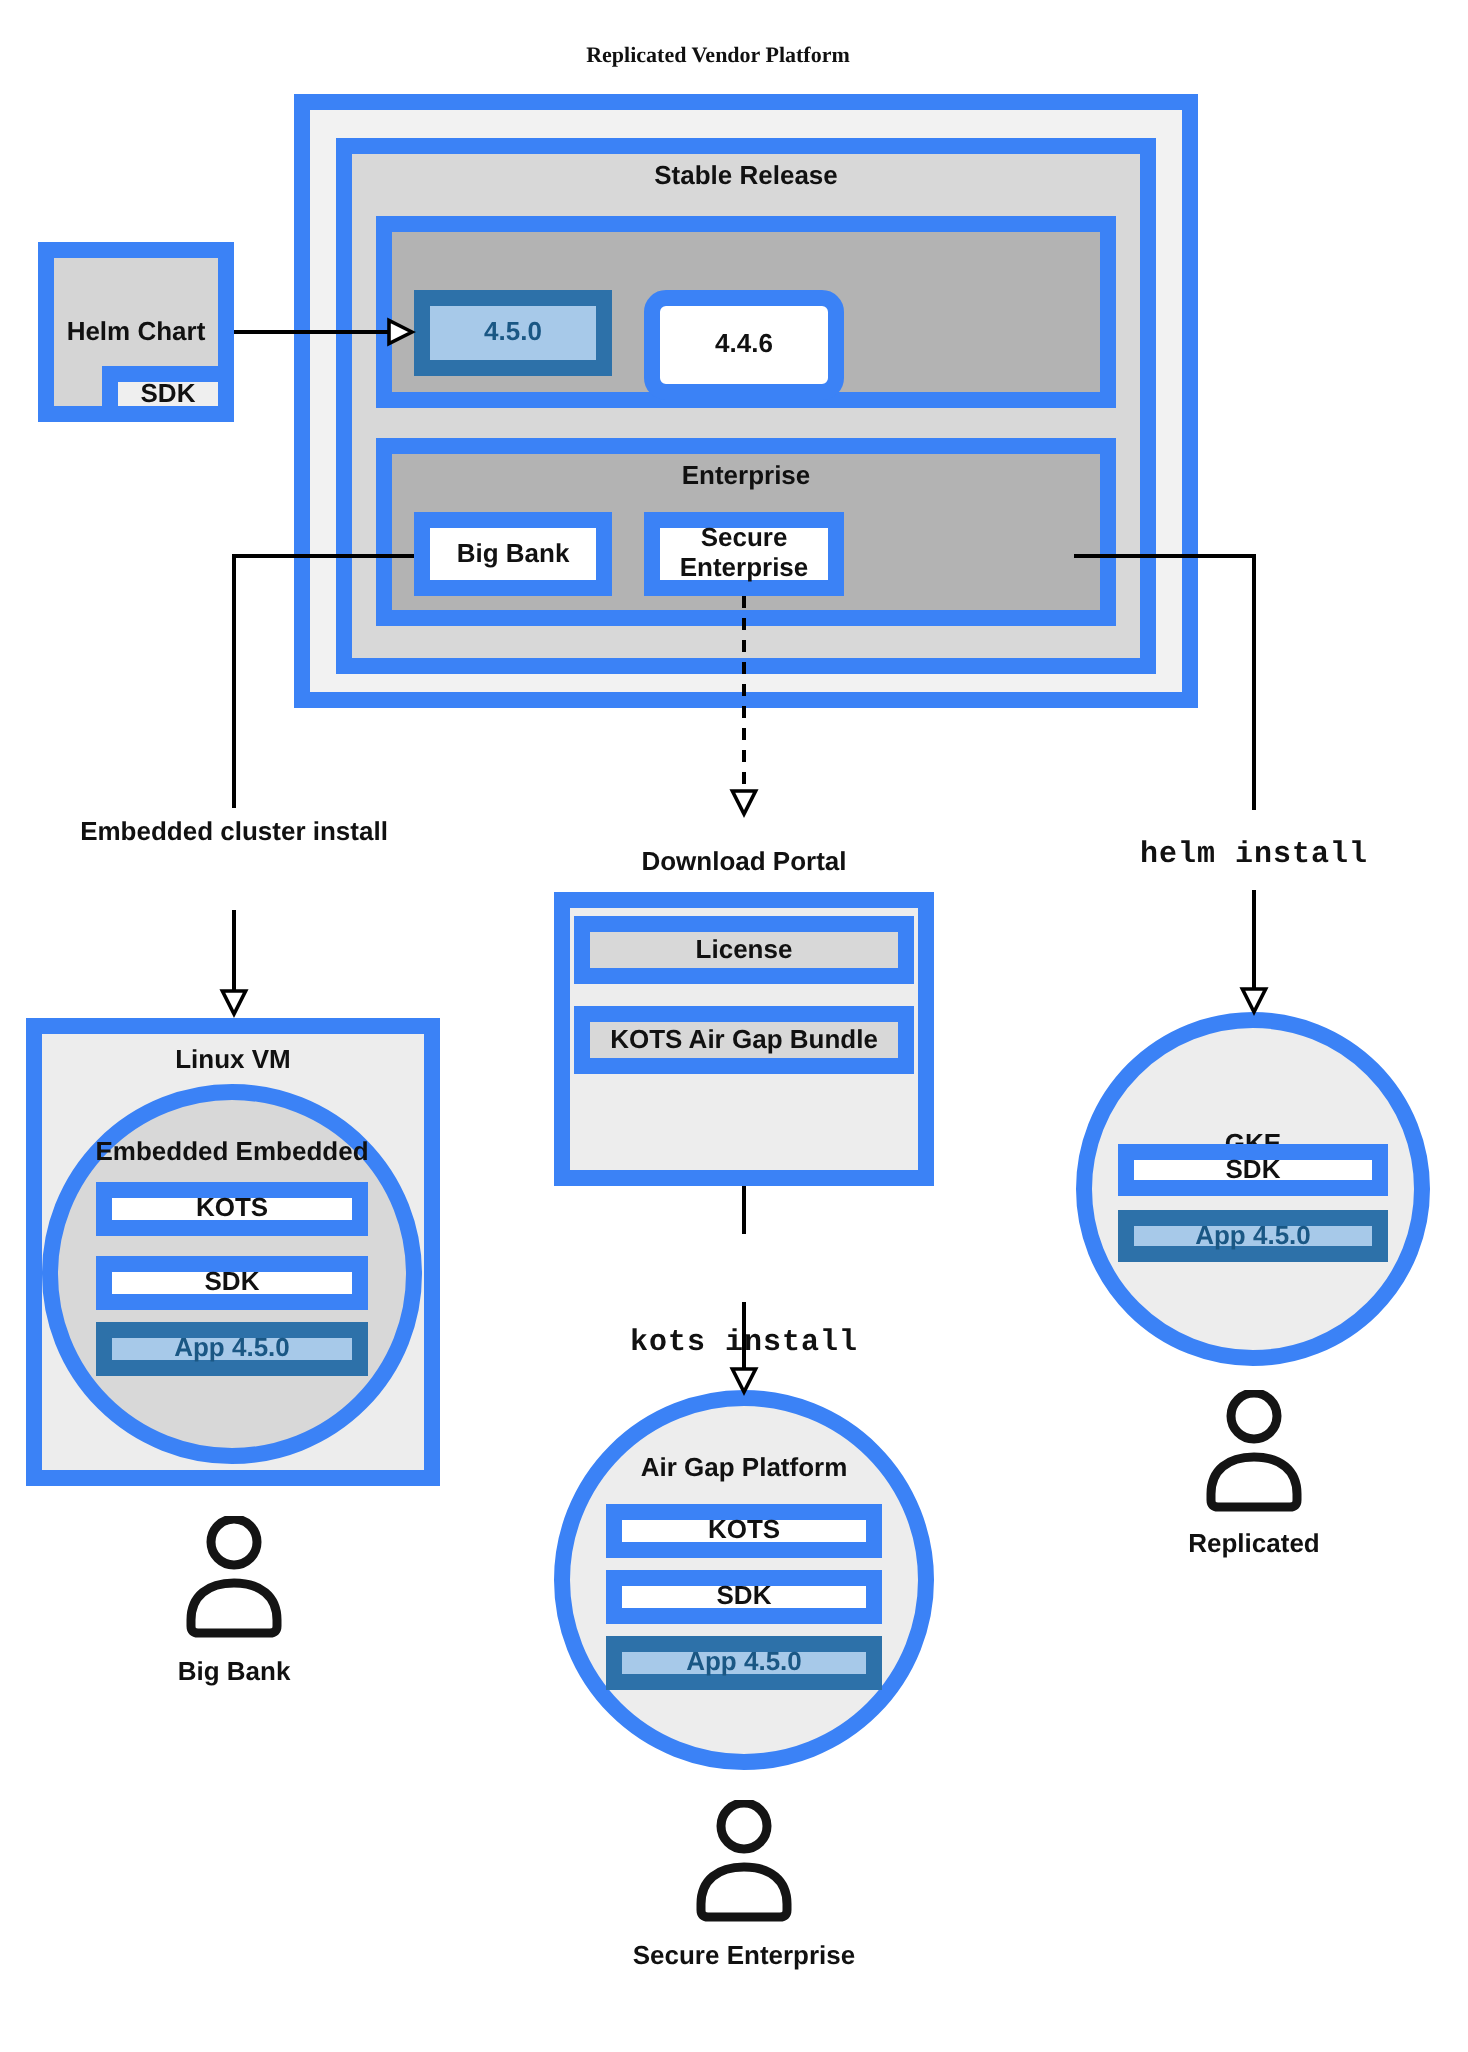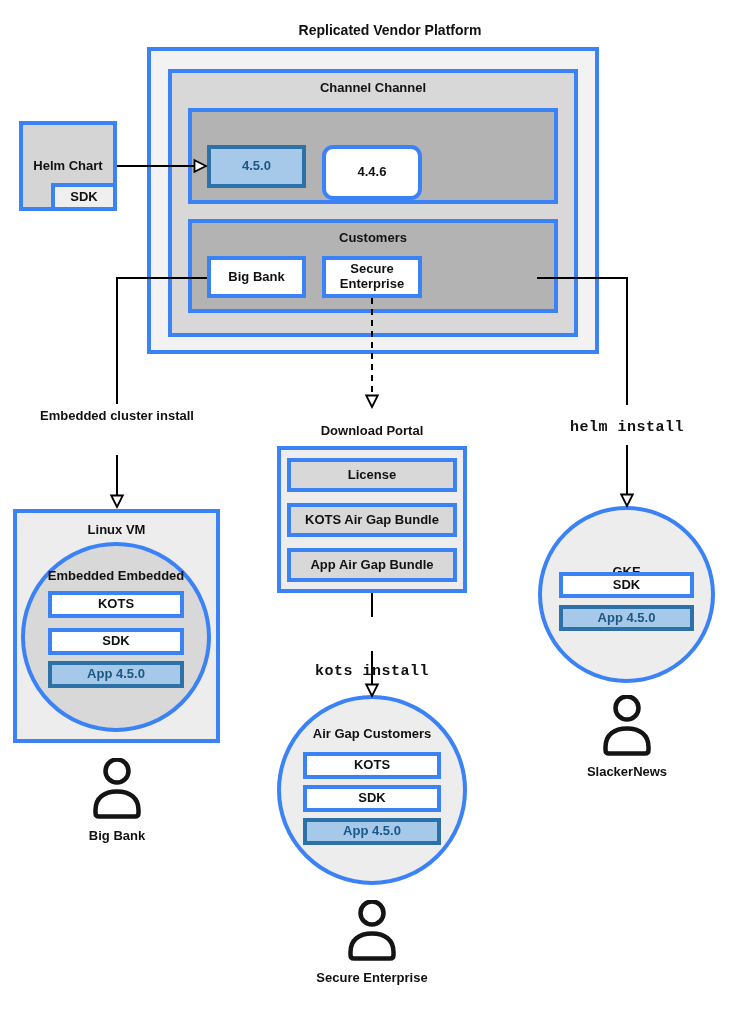--- a/index.html
+++ b/index.html
@@ -1,21 +1,21 @@
 <!DOCTYPE html>
 <html><head>
 <meta charset="utf-8">
 <style>
   html,body{margin:0;padding:0;background:#ffffff;}
   .canvas{
     position:relative;width:734px;height:1026px;background:#ffffff;
     font-family:"Liberation Sans",sans-serif;color:#111;overflow:hidden;
   }
   .box{
-    position:absolute;box-sizing:border-box;border:4px solid #3b82f6;
+    position:absolute;box-sizing:border-box;border:8px solid #3b82f6;
     display:flex;align-items:center;justify-content:center;text-align:center;
     font-weight:bold;font-size:13px;line-height:1.15;
   }
   .panel-lightest{background:#f2f2f2;}
   .panel-light{background:#ededed;}
   .panel-mid{background:#d8d8d8;}
   .panel-dark{background:#b3b3b3;}
   .white{background:#ffffff;}
   .blue{background:#a7c9e9;border-color:#2d71a9;color:#1a5784;}
   .circle{border-radius:50%;}
@@ -32,34 +32,34 @@
   .conn{stroke:#000;stroke-width:2;fill:none;}
   .conn-dash{stroke:#000;stroke-width:2;fill:none;stroke-dasharray:6 5;}
   .arrowhead{fill:#ffffff;stroke:#000;stroke-width:1.8;stroke-linejoin:miter;}
   .person-shape{fill:#ffffff;stroke:#141414;stroke-width:4.5;}
 </style>
 </head>
 <body>
 
 <div class="canvas">
 
-  <div class="lbl" style="left:164px;top:22px;width:452px;font-size:14px;">Replicated Vendor Platform</div>
+  <div class="lbl" style="left:133px;top:22px;width:452px;font-size:11px;font-family:Liberation Serif, serif;">Replicated Vendor Platform</div>
 
   <div class="box panel-lightest" style="left:147px;top:47px;width:452px;height:307px;"></div>
 
   <div class="box panel-mid" style="left:168px;top:69px;width:410px;height:268px;"></div>
-  <div class="lbl" style="left:168px;top:80px;width:410px;">Channel Channel</div>
+  <div class="lbl" style="left:168px;top:80px;width:410px;">Stable Release</div>
 
   <div class="box panel-dark" style="left:188px;top:108px;width:370px;height:96px;"></div>
 
   <div class="box blue" style="left:207px;top:145px;width:99px;height:43px;">4.5.0</div>
   <div class="box white" style="left:322px;top:145px;width:100px;height:55px;border-radius:11px;">4.4.6</div>
 
   <div class="box panel-dark" style="left:188px;top:219px;width:370px;height:94px;"></div>
-  <div class="lbl" style="left:188px;top:230px;width:370px;">Customers</div>
+  <div class="lbl" style="left:188px;top:230px;width:370px;">Enterprise</div>
 
   <div class="box white" style="left:207px;top:256px;width:99px;height:42px;">Big Bank</div>
   <div class="box white" style="left:322px;top:256px;width:100px;height:42px;">Secure Enterprise</div>
 
   <div class="box" style="left:19px;top:121px;width:98px;height:90px;background:#d5d5d5;align-items:center;">
     <span>Helm Chart</span>
   </div>
   <div class="box" style="left:51px;top:183px;width:66px;height:28px;background:#efefef;">SDK</div>
 
   <div class="lbl" style="left:37px;top:408px;width:160px;">Embedded cluster install</div>
@@ -77,26 +77,25 @@
     <circle class="person-shape" cx="30" cy="13" r="11.5"></circle>
     <path class="person-shape" stroke-linejoin="round" d="M8.5 52 C8.5 40 17 33.5 30 33.5 C43 33.5 51.5 40 51.5 52 L51.5 55 Q51.5 58.5 48 58.5 L12 58.5 Q8.5 58.5 8.5 55 Z"></path>
   </svg>
   <div class="lbl" style="left:47px;top:828px;width:140px;">Big Bank</div>
 
   <div class="lbl" style="left:292px;top:423px;width:160px;">Download Portal</div>
 
   <div class="box panel-light" style="left:277px;top:446px;width:190px;height:147px;"></div>
   <div class="box panel-mid" style="left:287px;top:503px;width:170px;height:34px;">KOTS Air Gap Bundle</div>
   <div class="box panel-mid" style="left:287px;top:458px;width:170px;height:34px;">License</div>
-  <div class="box panel-mid" style="left:287px;top:548px;width:170px;height:34px;">App Air Gap Bundle</div>
 
   <div class="lbl mono" style="left:292px;top:625px;width:160px;margin-top:38px;">kots install</div>
 
   <div class="box panel-light circle" style="left:277px;top:695px;width:190px;height:190px;"></div>
-  <div class="lbl" style="left:277px;top:726px;width:190px;">Air Gap Customers</div>
+  <div class="lbl" style="left:277px;top:726px;width:190px;">Air Gap Platform</div>
   <div class="box white" style="left:303px;top:752px;width:138px;height:27px;">KOTS</div>
   <div class="box white" style="left:303px;top:785px;width:138px;height:27px;">SDK</div>
   <div class="box blue" style="left:303px;top:818px;width:138px;height:27px;">App 4.5.0</div>
 
   <svg class="person" style="left:342px;top:900px;" width="60" height="64" viewBox="0 0 60 64">
     <circle class="person-shape" cx="30" cy="13" r="11.5"></circle>
     <path class="person-shape" stroke-linejoin="round" d="M8.5 52 C8.5 40 17 33.5 30 33.5 C43 33.5 51.5 40 51.5 52 L51.5 55 Q51.5 58.5 48 58.5 L12 58.5 Q8.5 58.5 8.5 55 Z"></path>
   </svg>
   <div class="lbl" style="left:302px;top:970px;width:140px;">Secure Enterprise</div>
 
@@ -104,21 +103,21 @@
 
   <div class="box panel-light circle" style="left:538px;top:506px;width:177px;height:177px;"></div>
   <div class="lbl" style="left:538px;top:564px;width:177px;">GKE</div>
   <div class="box white" style="left:559px;top:572px;width:135px;height:26px;">SDK</div>
   <div class="box blue" style="left:559px;top:605px;width:135px;height:26px;">App 4.5.0</div>
 
   <svg class="person" style="left:597px;top:695px;" width="60" height="64" viewBox="0 0 60 64">
     <circle class="person-shape" cx="30" cy="13" r="11.5"></circle>
     <path class="person-shape" stroke-linejoin="round" d="M8.5 52 C8.5 40 17 33.5 30 33.5 C43 33.5 51.5 40 51.5 52 L51.5 55 Q51.5 58.5 48 58.5 L12 58.5 Q8.5 58.5 8.5 55 Z"></path>
   </svg>
-  <div class="lbl" style="left:557px;top:764px;width:140px;">SlackerNews</div>
+  <div class="lbl" style="left:557px;top:764px;width:140px;">Replicated</div>
 
   <svg class="overlay" width="734" height="1026" viewBox="0 0 734 1026">
 
     <path class="conn" d="M117 166 H195"></path>
     <polygon class="arrowhead" points="206,166 194.5,160.2 194.5,171.8"></polygon>
 
     <path class="conn" d="M207 278 H117 V404"></path>
     <path class="conn" d="M117 455 V496"></path>
     <polygon class="arrowhead" points="117,507 111.2,495.5 122.8,495.5"></polygon>
 

